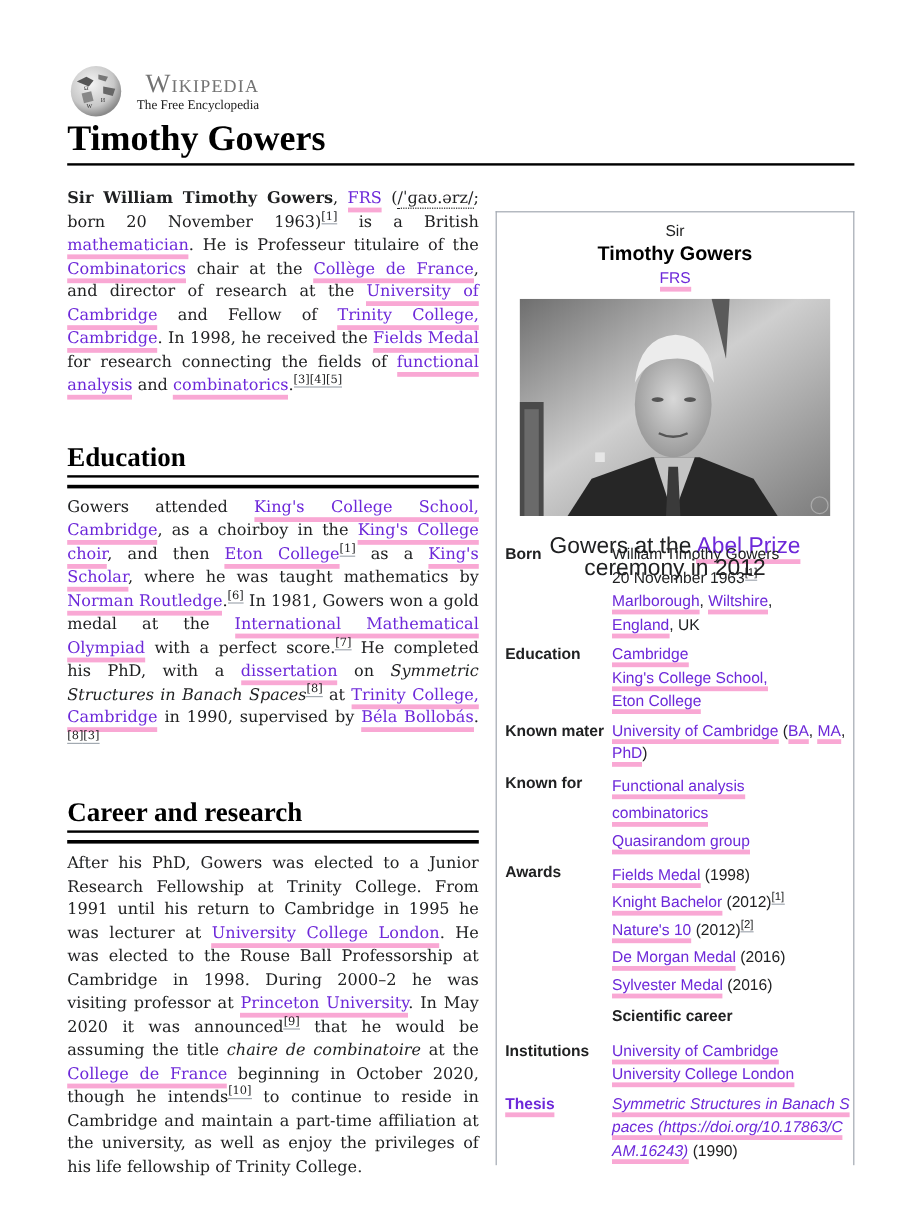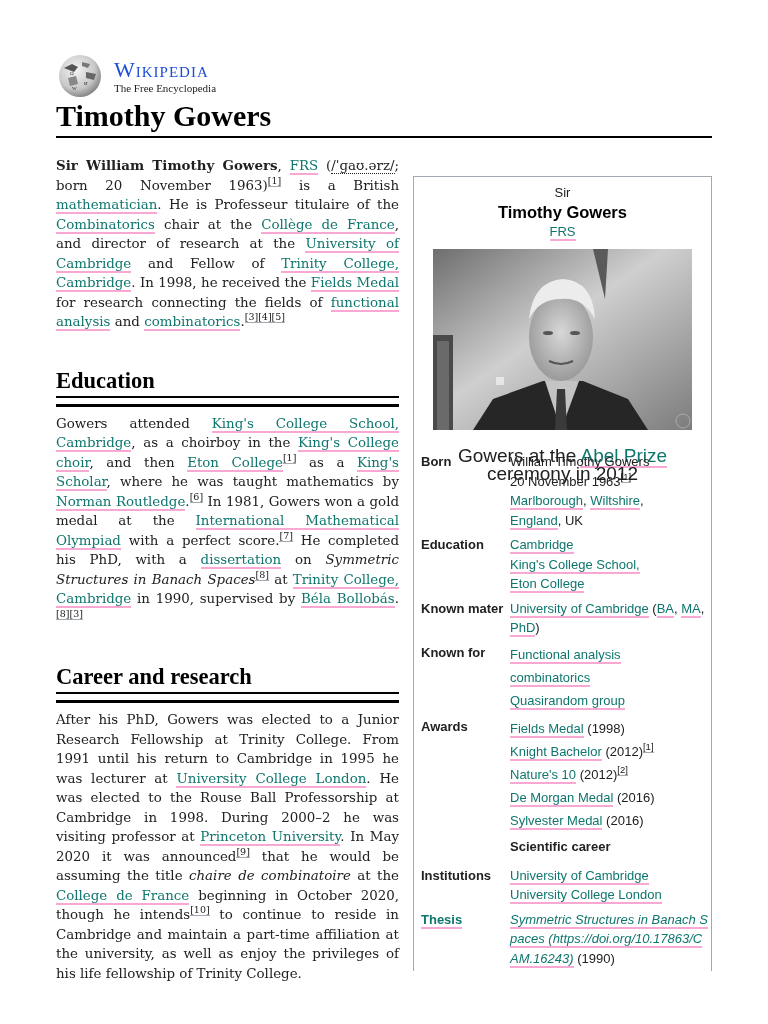--- a/index.html
+++ b/index.html
@@ -1,28 +1,28 @@
 <!DOCTYPE html>
 <html><head>
 <meta charset="utf-8">
 <style>
   html, body { margin: 0; padding: 0; background: #ffffff; }
   body { width: 768px; height: 1024px; position: relative; overflow: hidden; color: #202122; }
   .page { position: absolute; left: 56px; top: 0; width: 656px; }
   .logo { position: absolute; left: 0; top: 54px; height: 44px; display: flex; align-items: center; }
   .globe { width: 48px; height: 44px; }
   .wordmark { margin-left: 10px; display: flex; flex-direction: column; }
-  .wm-title { font-family: "Liberation Serif", "DejaVu Serif", serif; font-size: 22px; letter-spacing: 1px; color: #1d4ed8; line-height: 22px; font-variant: small-caps; }
+  .wm-title { font-family: "Liberation Serif", "DejaVu Serif", serif; font-size: 22px; letter-spacing: 1px; color: #737373; line-height: 22px; font-variant: small-caps; text-align: right; }
   .wm-tag { font-family: "Liberation Serif", "DejaVu Serif", serif; font-size: 11px; color: #222; line-height: 12px; margin-top: 1px; }
   h1.title { position: absolute; left: 0; top: 96px; margin: 0; font-family: "Liberation Serif", "DejaVu Serif", serif; font-size: 30px; font-weight: bold; color: #000; line-height: 40px; }
   .title-rule { position: absolute; left: 0; top: 136px; width: 656px; height: 2px; background: #000; }
 
   .col { position: absolute; left: 0; top: 156px; width: 343px; font-family: "DejaVu Serif", "Liberation Serif", serif; font-size: 13.4px; line-height: 19.5px; color: #202122; text-align: justify; }
   .col p { margin: 0; }
-  a.lk { color: #0f766e; text-decoration: none; border-bottom: 2px solid #f9a8d4; }
+  a.lk { color: #6d28d9; text-decoration: none; border-bottom: 4px solid #f9a8d4; }
   sup { font-size: 9.5px; line-height: 0; vertical-align: 6px; }
   sup a { color: #202122; text-decoration: none; border-bottom: 1px solid #a2a9b1; }
   .ipa { border-bottom: 1px dotted #202122; }
   h2.sec { margin: 0; font-family: "Liberation Serif", "DejaVu Serif", serif; font-size: 22.5px; font-weight: bold; color: #000; line-height: 30px; }
   .dbl { height: 6px; border-top: 2px solid #000; border-bottom: 3px solid #000; margin-bottom: 7px; }
 
   .infobox { position: absolute; left: 357px; top: 176px; width: 297px; height: 794px; border: 1px solid #a2a9b1; border-bottom: none; font-family: "Liberation Sans", "DejaVu Sans", sans-serif; font-size: 13px; color: #202122; }
   .ib-pre { text-align: center; margin-top: 8px; font-size: 13px; line-height: 16px; }
   .ib-name { text-align: center; font-size: 16.5px; font-weight: bold; line-height: 22px; color: #000; }
   .ib-post { text-align: center; font-size: 13px; line-height: 18px; }

